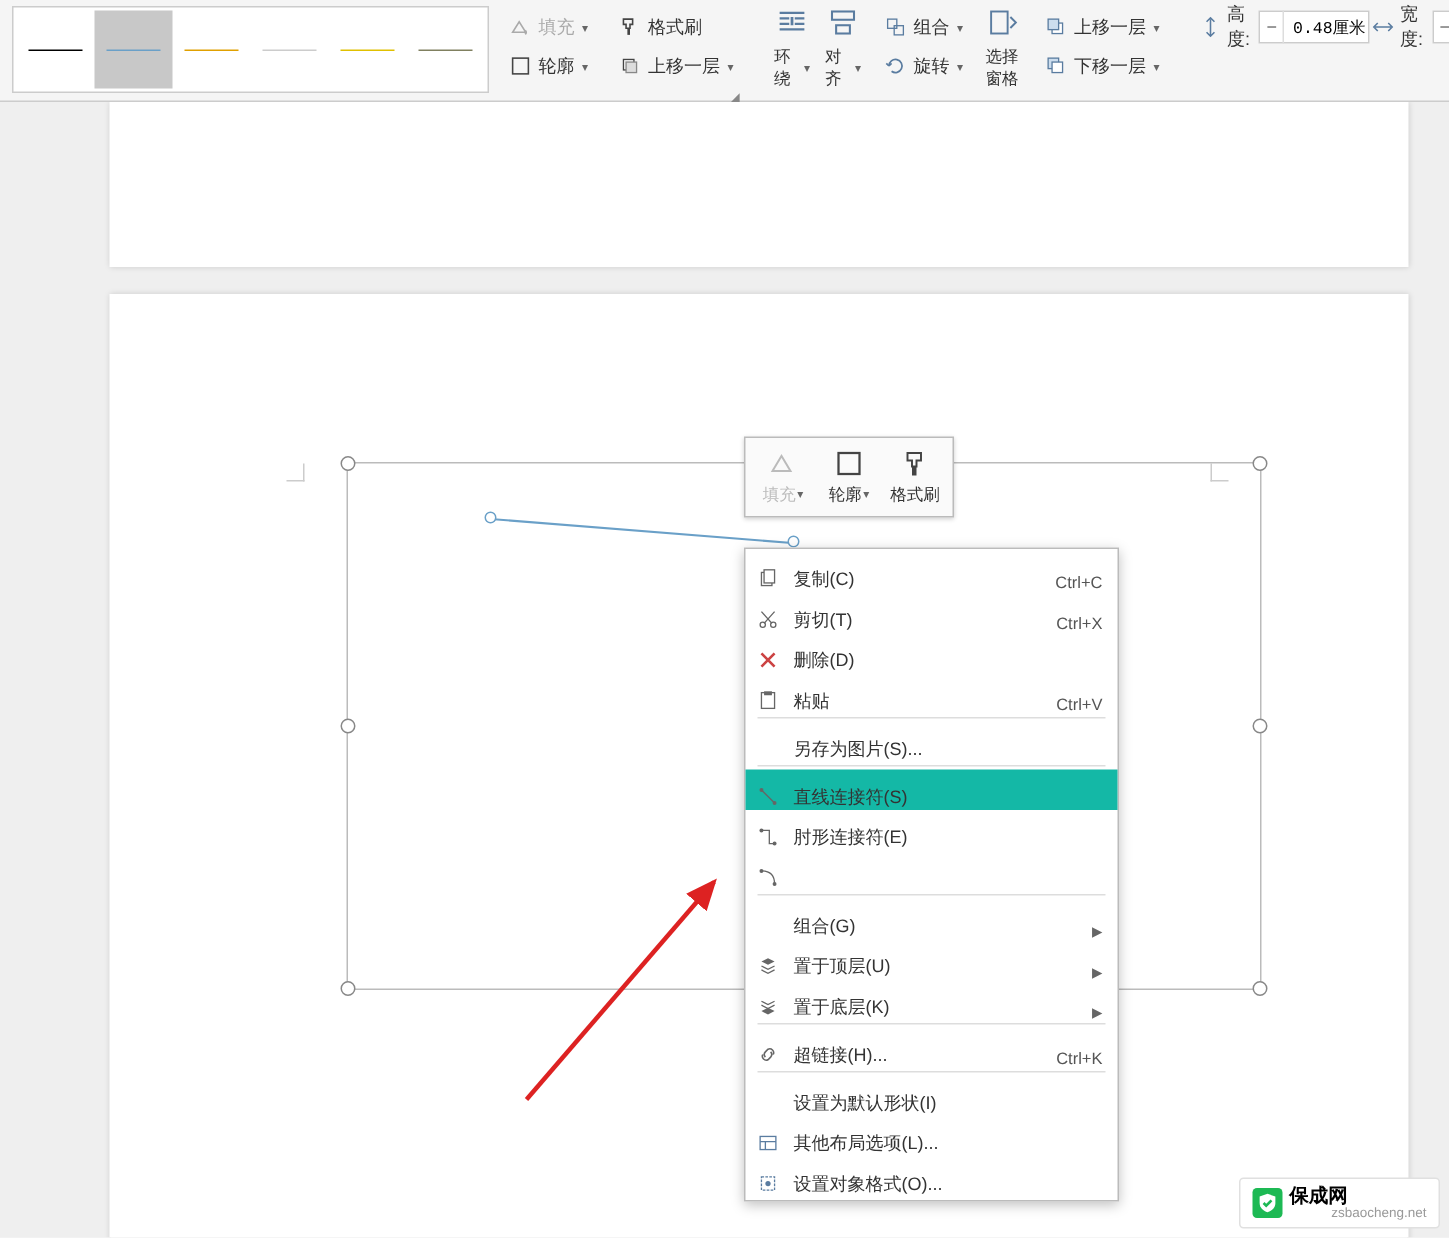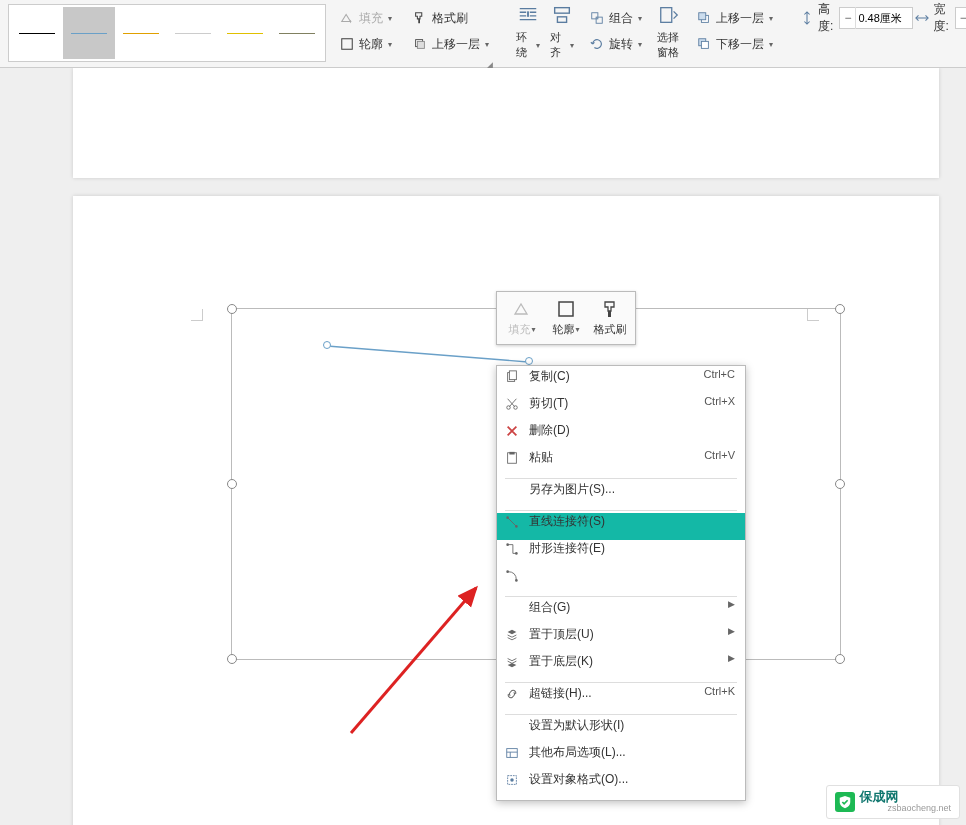--- a/index.html
+++ b/index.html
@@ -82,21 +82,22 @@
     .rb-big-label { font-size: 11px; display: flex; align-items: center; gap: 1px; }
     
     .dim-group { display: flex; flex-direction: row; gap: 2px; padding: 2px; }
     .dim-row { display: flex; align-items: center; gap: 4px; height: 24px; }
     .dim-input {
       display: flex; align-items: center; border: 1px solid #ccc; background: white;
       height: 22px;
     }
     .dim-input input {
       border: none; outline: none; width: 56px; font-size: 11px; padding: 0 2px;
-      text-align: left;
+      text-align: right;
+      font-family: Liberation Mono, monospace;
     }
     .dim-spin {
       width: 16px; height: 22px; display: flex; align-items: center; justify-content: center;
       border-right: 1px solid #ddd; font-size: 12px; color: #666; cursor: pointer;
     }
     
     .dialog-launcher {
       position: absolute; bottom: -4px; right: 0px; font-size: 9px; color: #888;
       cursor: pointer; padding: 1px 3px;
     }
@@ -177,21 +178,21 @@
     
     .context-menu {
       position: absolute;
       background: white;
       border: 1px solid #bbb;
       box-shadow: 0 2px 8px rgba(0,0,0,0.25);
       width: 250px;
       padding: 2px 0;
     }
     .ctx-item {
-      display: flex; align-items: flex-start;
+      display: flex; align-items: flex-end;
       height: 27px; padding: 0 10px 0 6px;
       cursor: pointer; gap: 8px;
     }
     .ctx-item.highlighted { background: #14b8a6; }
     .ctx-icon { width: 18px; height: 18px; display:flex; align-items:center; justify-content:center; flex-shrink: 0; }
     .ctx-label { flex: 1; font-size: 12px; }
     .ctx-shortcut { font-size: 11px; color: #555; }
     .ctx-arrow { font-size: 9px; color: #666; }
     .ctx-sep { height: 1px; background: #ddd; margin: 2px 8px; }
     
@@ -212,21 +213,21 @@
       border-radius: 3px;
     }
     .wm-icon {
       width: 20px; height: 20px;
       background: #1db954;
       border-radius: 3px;
       display: flex; align-items: center; justify-content: center;
       color: white; font-weight: bold;
     }
     .wm-text { display: flex; flex-direction: column; line-height: 1.1; }
-    .wm-name { font-size: 13px; font-weight: bold; color: #0f766e; }
+    .wm-name { font-size: 13px; font-weight: bold; color: #000000; }
     .wm-sub { font-size: 9px; color: #999; margin-left: 28px; }
   </style>
 </head>
 <body>
 
 <div class="ribbon">
   <div class="line-styles">
     <div class="line-style">
         <div class="line-sample" style="border-color:#000"></div>
       </div>

